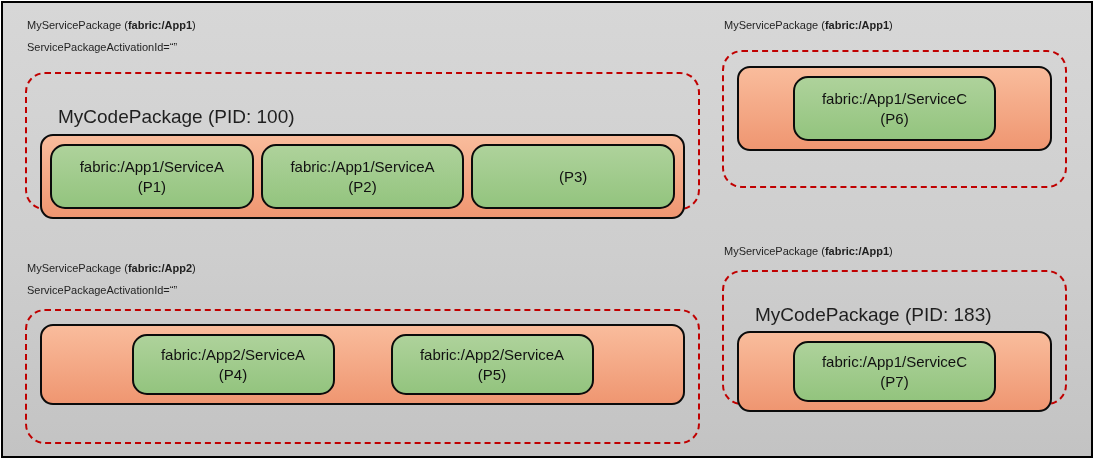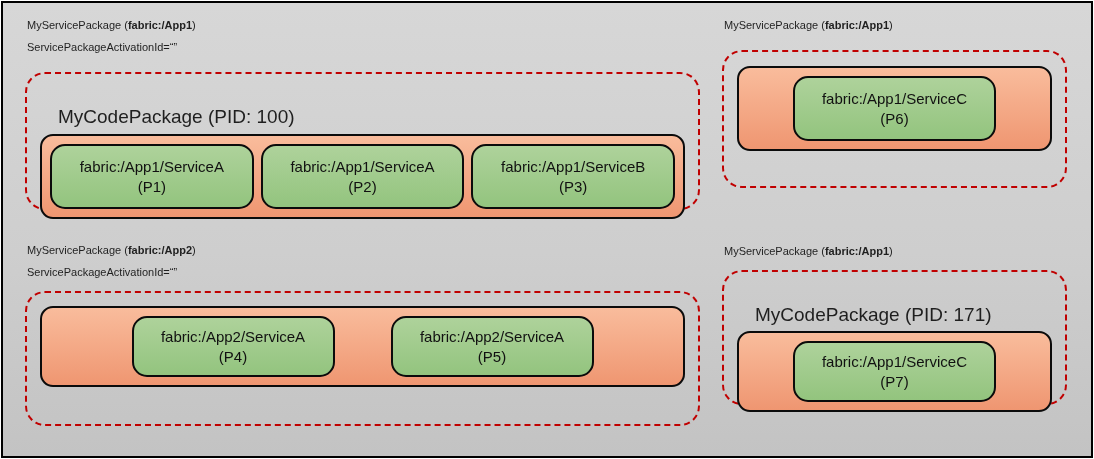--- a/index.html
+++ b/index.html
@@ -12,21 +12,21 @@
     height:453px;
     border:2px solid var(--border,#000);
     background:linear-gradient(180deg, var(--bg-top,#d7d7d7) 0%, #cecece 55%, var(--bg-bottom,#c3c3c3) 100%);
     overflow:hidden;
     box-sizing:content-box;
   }
 
   .quad { position:absolute; }
   .q1 { left:22px;  top:11px;  width:675px; }
   .q2 { left:719px; top:11px;  width:345px; }
-  .q3 { left:22px;  top:236px; width:675px; }
+  .q3 { left:22px;  top:254px; width:675px; }
   .q4 { left:719px; top:237px; width:345px; }
 
   .sp-title, .sp-activation {
     margin-left:2px;
     font-size:11px;
     line-height:22px;
     white-space:nowrap;
     color:var(--text,#1f1f1f);
   }
   .bold { font-weight:bold; }
@@ -96,21 +96,20 @@
       <div class="orange-box">
         <div class="green-box grow">
           <div>fabric:/App1/ServiceA</div>
           <div>(P1)</div>
         </div>
         <div class="green-box grow">
           <div>fabric:/App1/ServiceA</div>
           <div>(P2)</div>
         </div>
         <div class="green-box grow">
-          <div>fabric:/App1/ServiceB</div>
           <div>(P3)</div>
         </div>
       </div>
     </div>
   </div>
 
   <div class="quad q2 row1">
     <div class="sp-title"><span>MyServicePackage (</span><span class="bold">fabric:/App1</span><span>)</span></div>
     <div class="dashed-box">
       <div class="orange-box center">
@@ -135,21 +134,21 @@
           <div>fabric:/App2/ServiceA</div>
           <div>(P5)</div>
         </div>
       </div>
     </div>
   </div>
 
   <div class="quad q4 row2">
     <div class="sp-title"><span>MyServicePackage (</span><span class="bold">fabric:/App1</span><span>)</span></div>
     <div class="dashed-box">
-      <div class="cp-label">MyCodePackage (PID: 171)</div>
+      <div class="cp-label">MyCodePackage (PID: 183)</div>
       <div class="orange-box center">
         <div class="green-box fixed">
           <div>fabric:/App1/ServiceC</div>
           <div>(P7)</div>
         </div>
       </div>
     </div>
   </div>
 
 </div>

